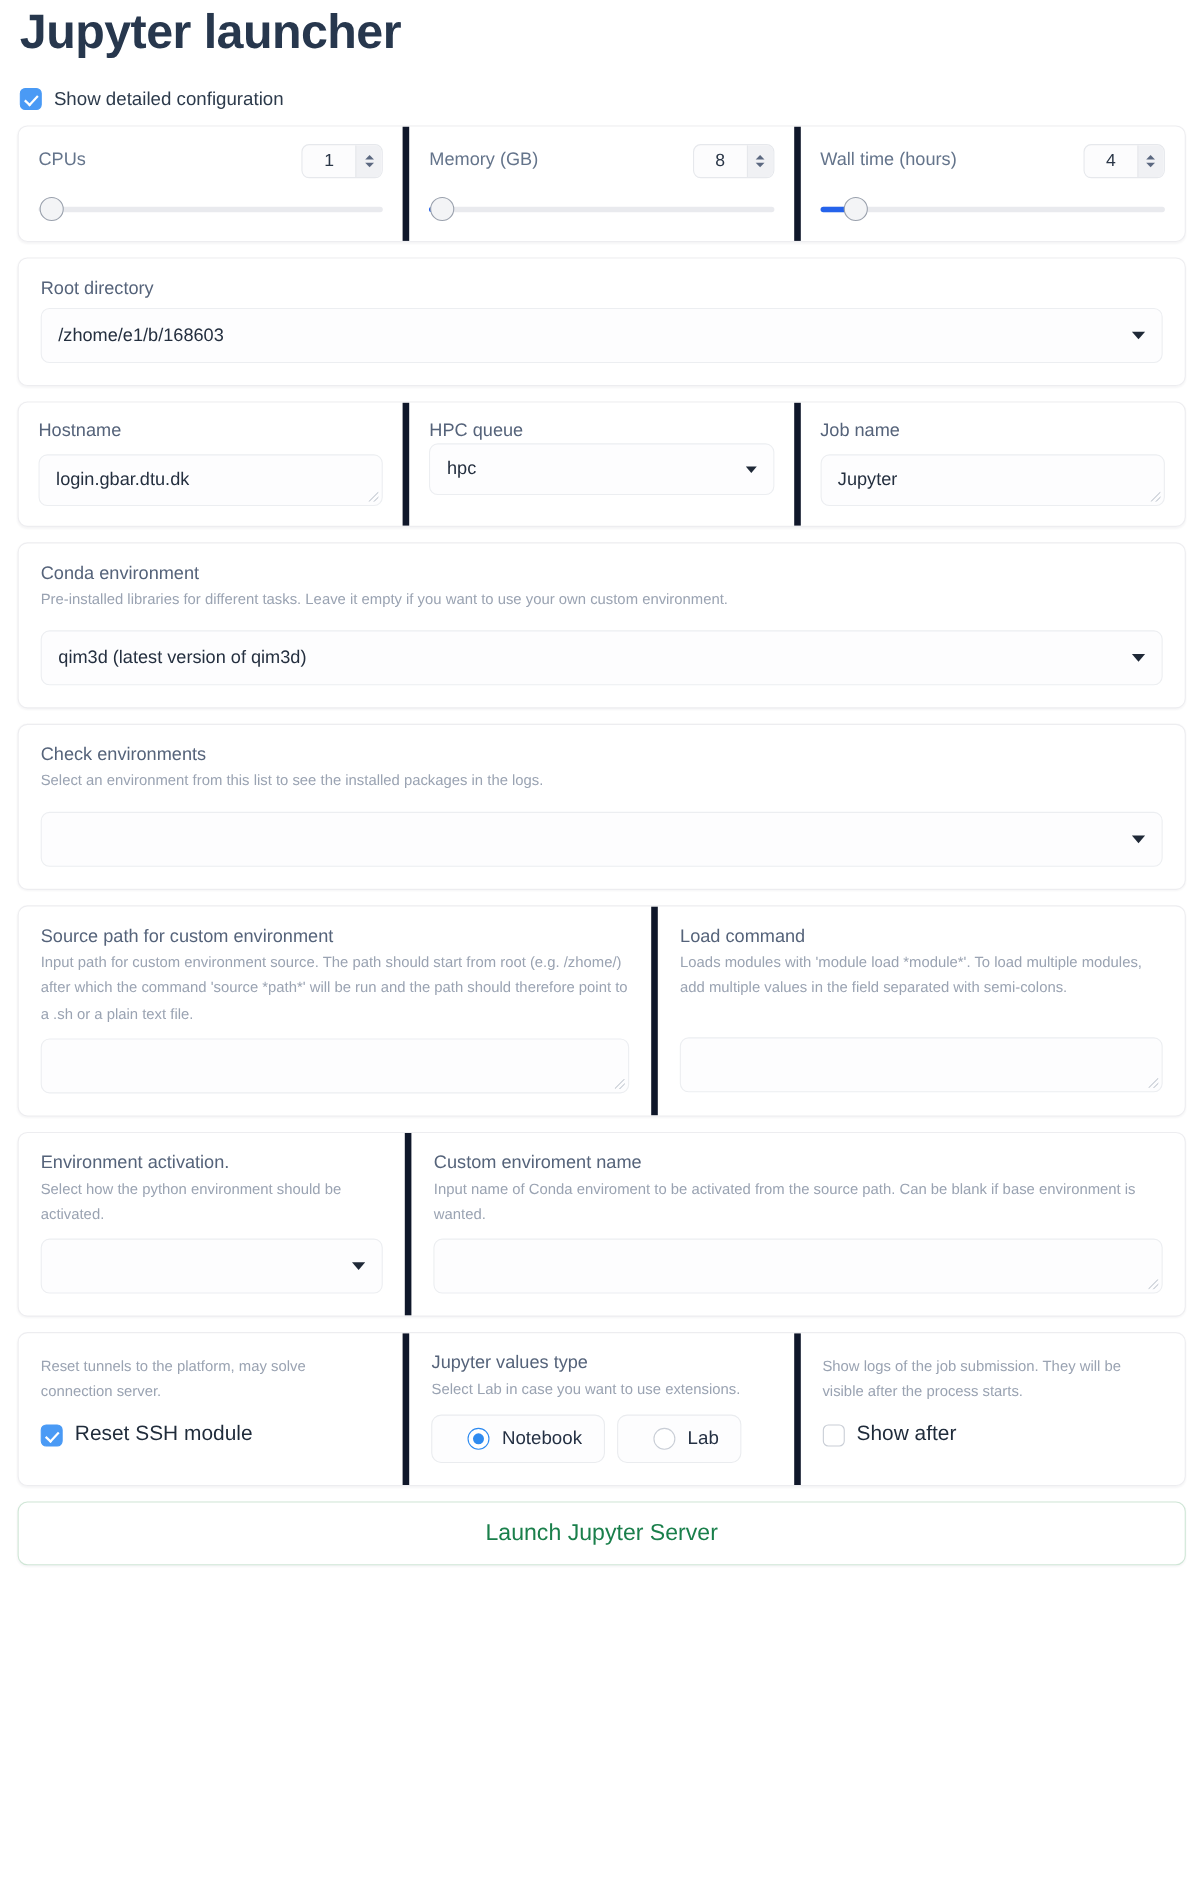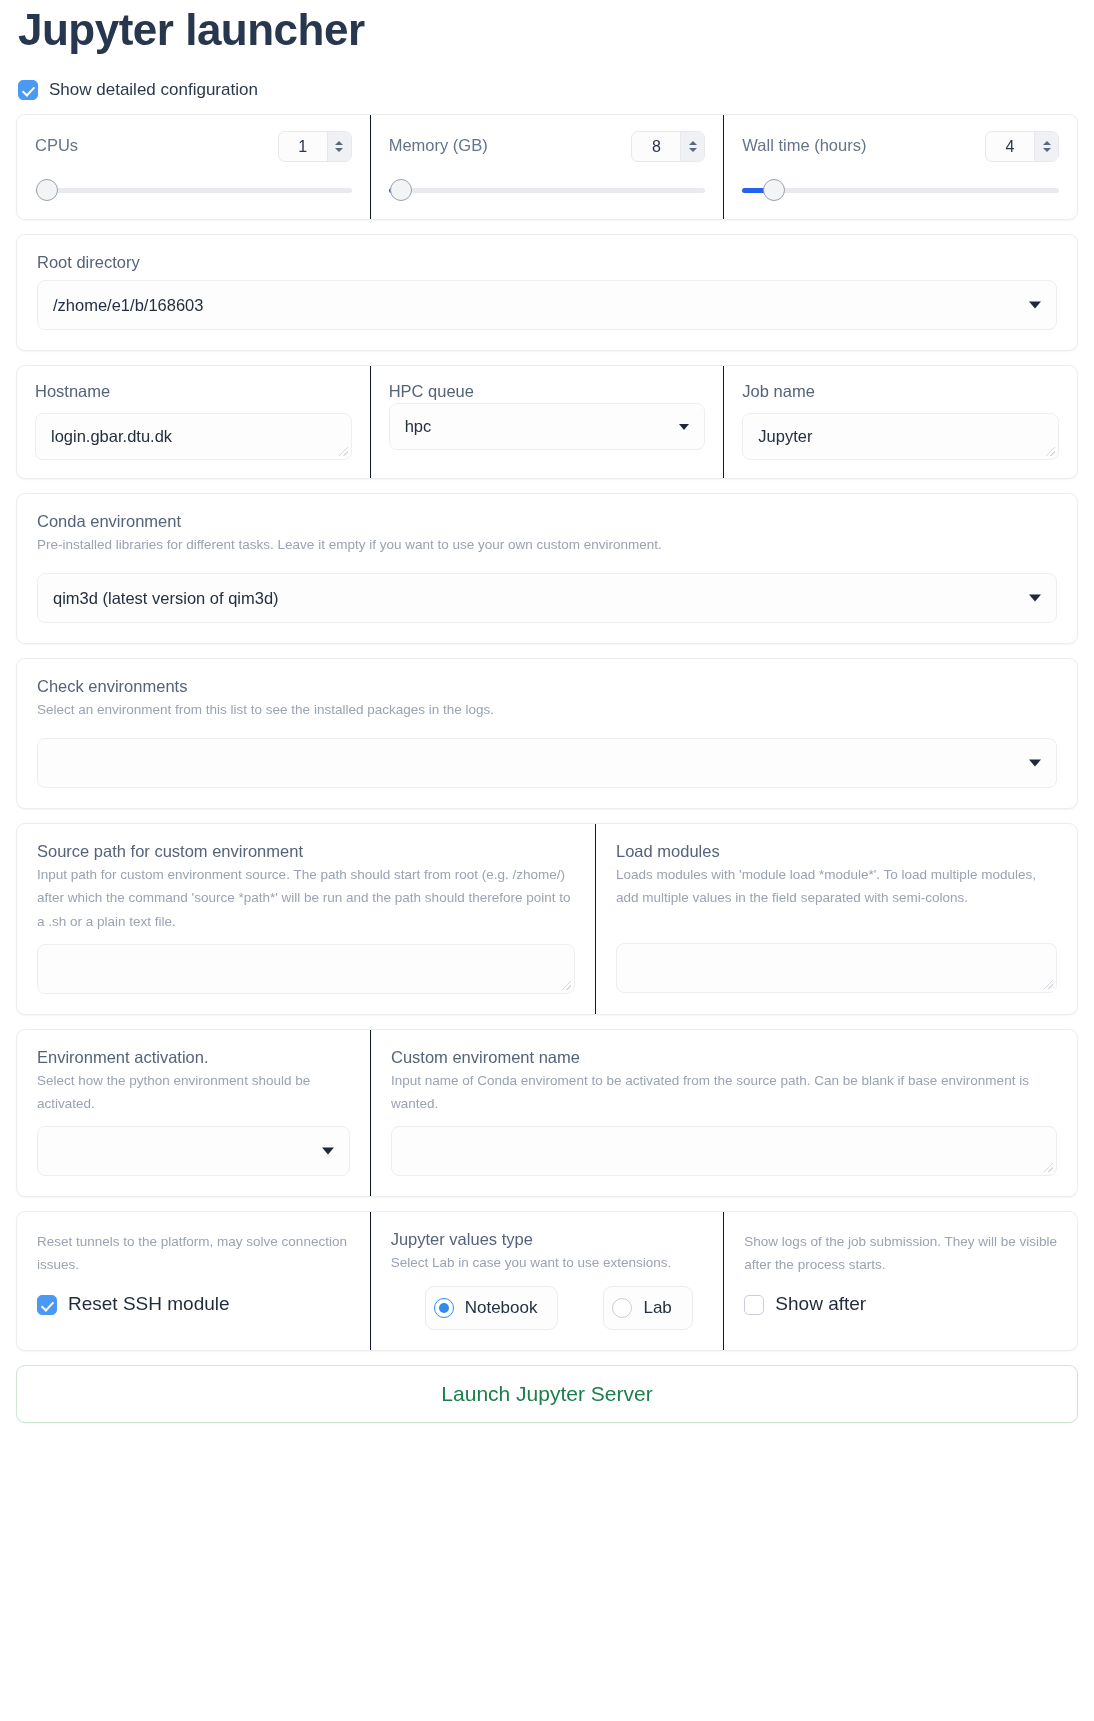--- a/index.html
+++ b/index.html
@@ -45,21 +45,21 @@
     border: 1px solid #ededf0;
     border-radius: 9px;
     box-shadow: 0 1px 2px rgba(18,24,40,.045);
     margin-bottom: 14px;
     overflow: hidden;
   }
   .panel.row { display: flex; }
   .col {
     flex: 1;
     padding: 16px 18px 18px 18px;
-    border-right: 1px solid #0f172a;
+    border-right: 6px solid #0f172a;
     min-width: 0;
   }
   .col:last-child { border-right: none; }
   .col.pad-lg { padding: 18px 20px 20px 20px; }
 
   .lbl {
     font-size: 16.5px;
     color: #64748b;
     display: block;
     margin-bottom: 2px;
@@ -127,21 +127,21 @@
     border-left: 6px solid transparent; border-right: 6px solid transparent;
     border-top: 7px solid #1f2937;
   }
   .caret.sm { border-left-width: 5px; border-right-width: 5px; border-top-width: 6px; }
 
   
   .radio-group { display: flex; gap: 11px; margin-top: 12px; }
   .radio-pill {
     display: flex; align-items: center; gap: 11px;
     border: 1px solid #eaecef; border-radius: 9px;
-    background: #fdfdfe; padding: 11px 20px 11px 8px; margin-left: 34px;
+    background: #fdfdfe; padding: 11px 20px 11px 32px;
   }
   .radio {
     width: 20px; height: 20px; border-radius: 50%;
     border: 1px solid #c9ced6; background: #fff; flex: none; position: relative;
   }
   .radio.on { border-color: #2f8bf0; border-width: 1.5px; }
   .radio.on:after {
     content: ""; position: absolute; left: 4px; top: 4px;
     width: 10px; height: 10px; border-radius: 50%; background: #2f8bf0;
   }
@@ -284,21 +284,21 @@
   <div class="panel row">
     <div class="col pad-lg" style="flex:1.22">
       <span class="lbl lbl-dark">Source path for custom environment</span>
       <span class="desc">Input path for custom environment source. The path should start from root (e.g. /zhome/) after which the command 'source *path*' will be run and the path should therefore point to a .sh or a plain text file.</span>
       <div class="field empty" style="margin-top:10px">
         <span></span>
         <span class="grip"></span>
       </div>
     </div>
     <div class="col pad-lg">
-      <span class="lbl lbl-dark">Load modules</span>
+      <span class="lbl lbl-dark">Load command</span>
       <span class="desc">Loads modules with 'module load *module*'. To load multiple modules, add multiple values in the field separated with semi-colons.</span>
       <div class="field empty" style="margin-top:33px">
         <span></span>
         <span class="grip"></span>
       </div>
     </div>
   </div>
 
   <div class="panel row">
     <div class="col pad-lg" style="flex:0.47">
@@ -314,21 +314,21 @@
       <span class="desc">Input name of Conda enviroment to be activated from the source path. Can be blank if base environment is wanted.</span>
       <div class="field tall" style="margin-top:10px">
         <span></span>
         <span class="grip"></span>
       </div>
     </div>
   </div>
 
   <div class="panel row">
     <div class="col pad-lg">
-      <span class="desc" style="margin-bottom:16px">Reset tunnels to the platform, may solve connection issues.</span>
+      <span class="desc" style="margin-bottom:16px">Reset tunnels to the platform, may solve connection server.</span>
       <div class="cb-row" style="margin:0">
         <div class="cb checked"></div>
         <span class="cb-label-lg">Reset SSH module</span>
       </div>
     </div>
 
     <div class="col pad-lg">
       <span class="lbl lbl-dark">Jupyter values type</span>
       <span class="desc">Select Lab in case you want to use extensions.</span>
       <div class="radio-group">

